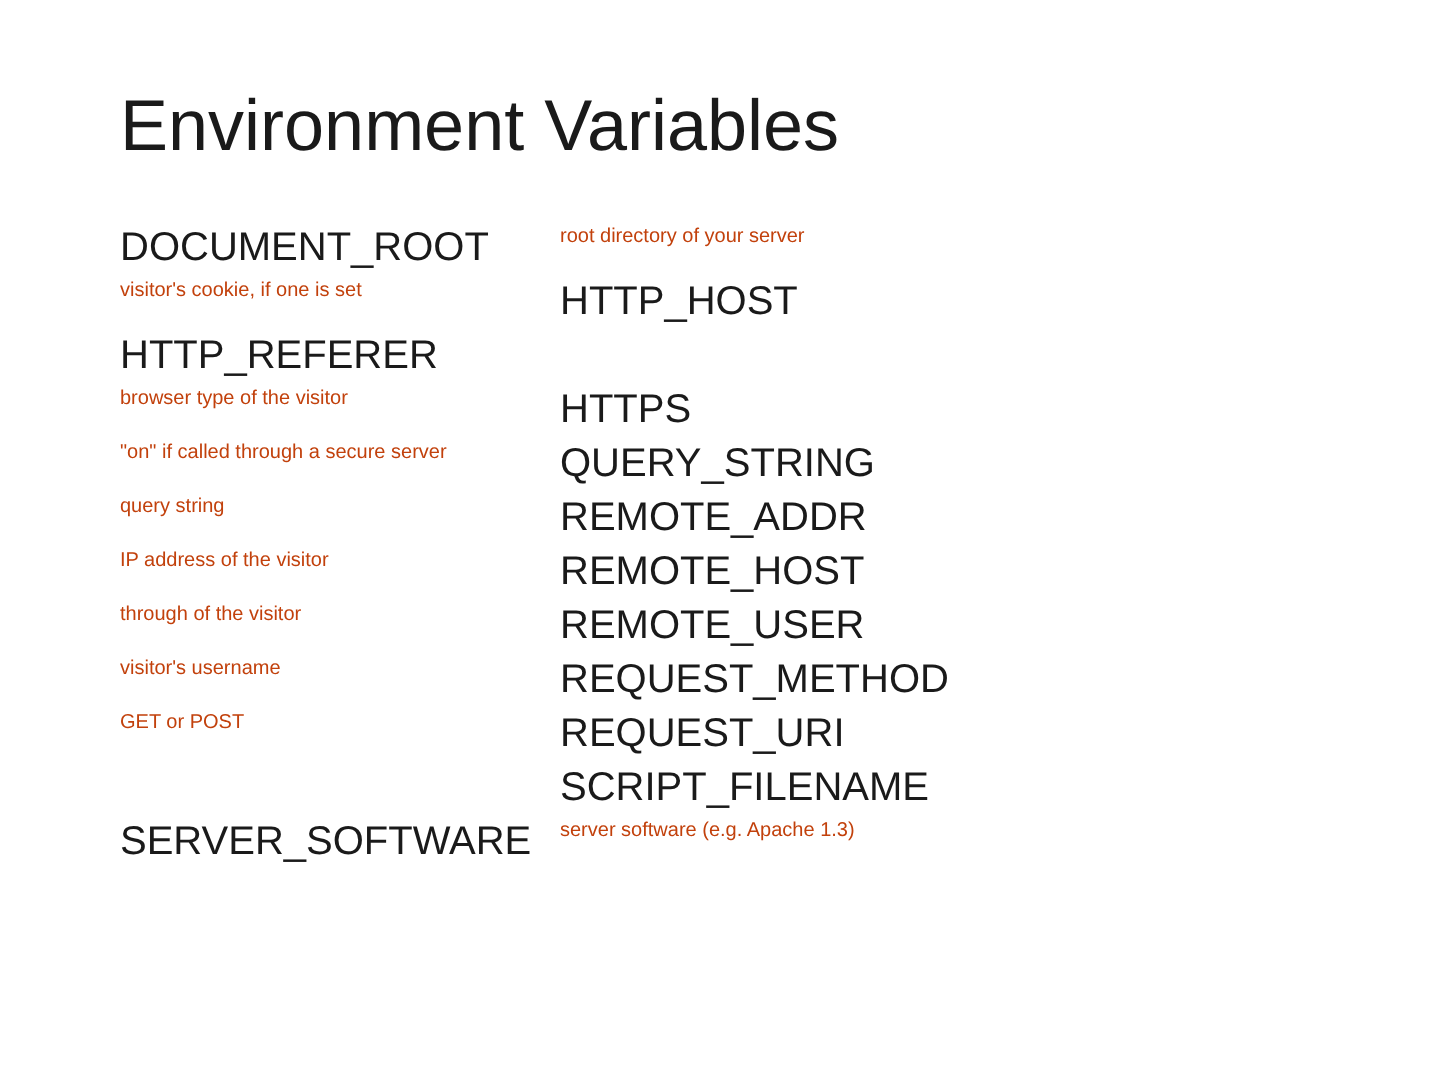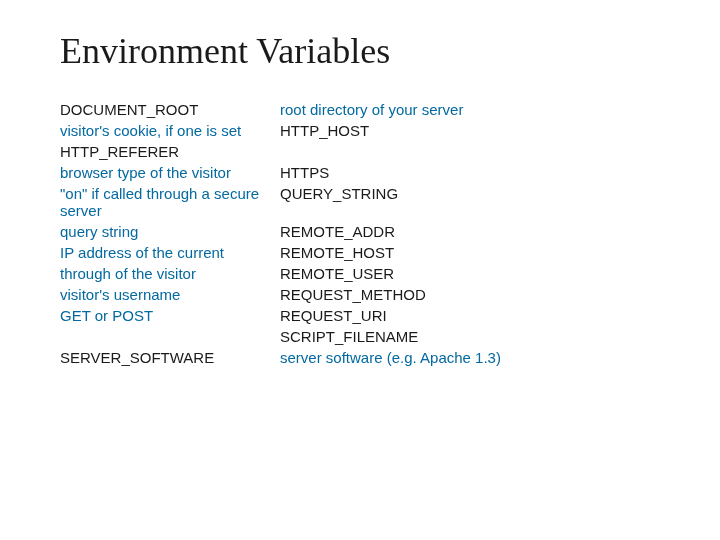--- a/index.html
+++ b/index.html
@@ -20,40 +20,41 @@
       width: 720px;
       height: 540px;
       padding: 30px 60px;
     }
 
     .title {
       font-size: 36px;
       font-weight: normal;
       color: #1a1a1a;
       margin-bottom: 28px;
-      font-family: Liberation Serif, serif;
+      font-family: Liberation Sans, sans-serif;
+      margin-top: 12px;
     }
 
     .table {
       display: grid;
       grid-template-columns: 220px 1fr;
       row-gap: 2px;
     }
 
     .var-name {
       font-family: Arial, sans-serif;
-      font-size: 15px;
+      font-size: 20px;
       color: #1a1a1a;
       padding: 1px 0;
     }
 
     .var-desc {
       font-family: Arial, sans-serif;
-      font-size: 15px;
-      color: #0369a1;
+      font-size: 10px;
+      color: #c2410c;
       padding: 1px 0;
     }
   </style>
 </head>
 <body>
 
 <div class="page">
   <h1 class="title">Environment Variables</h1>
   <div class="table" id="table-container">
   <div class="var-name">DOCUMENT_ROOT</div>
@@ -61,21 +62,21 @@
       <div class="var-desc">visitor's cookie, if one is set</div>
       <div class="var-name">HTTP_HOST</div>
       <div class="var-name">HTTP_REFERER</div>
       <div class="var-desc"></div>
       <div class="var-desc">browser type of the visitor</div>
       <div class="var-name">HTTPS</div>
       <div class="var-desc">"on" if called through a secure server</div>
       <div class="var-name">QUERY_STRING</div>
       <div class="var-desc">query string</div>
       <div class="var-name">REMOTE_ADDR</div>
-      <div class="var-desc">IP address of the current</div>
+      <div class="var-desc">IP address of the visitor</div>
       <div class="var-name">REMOTE_HOST</div>
       <div class="var-desc">through of the visitor</div>
       <div class="var-name">REMOTE_USER</div>
       <div class="var-desc">visitor's username</div>
       <div class="var-name">REQUEST_METHOD</div>
       <div class="var-desc">GET or POST</div>
       <div class="var-name">REQUEST_URI</div>
       <div class="var-desc"></div>
       <div class="var-name">SCRIPT_FILENAME</div>
       <div class="var-name">SERVER_SOFTWARE</div>

